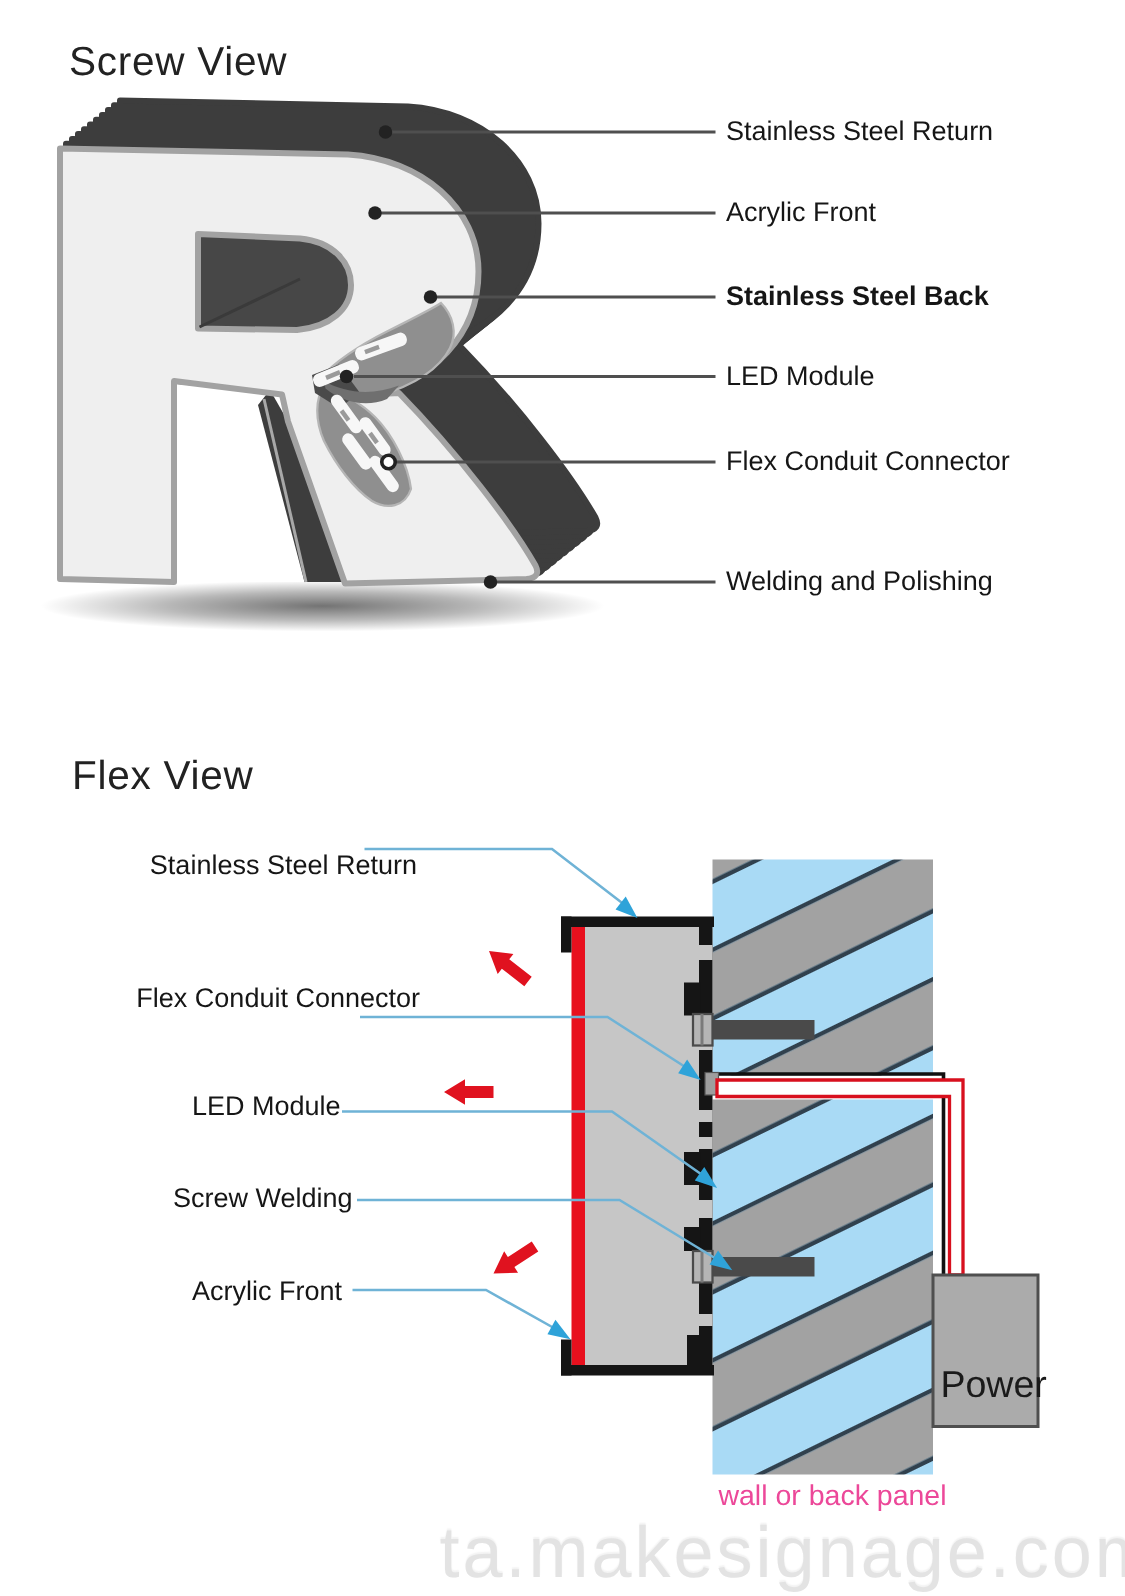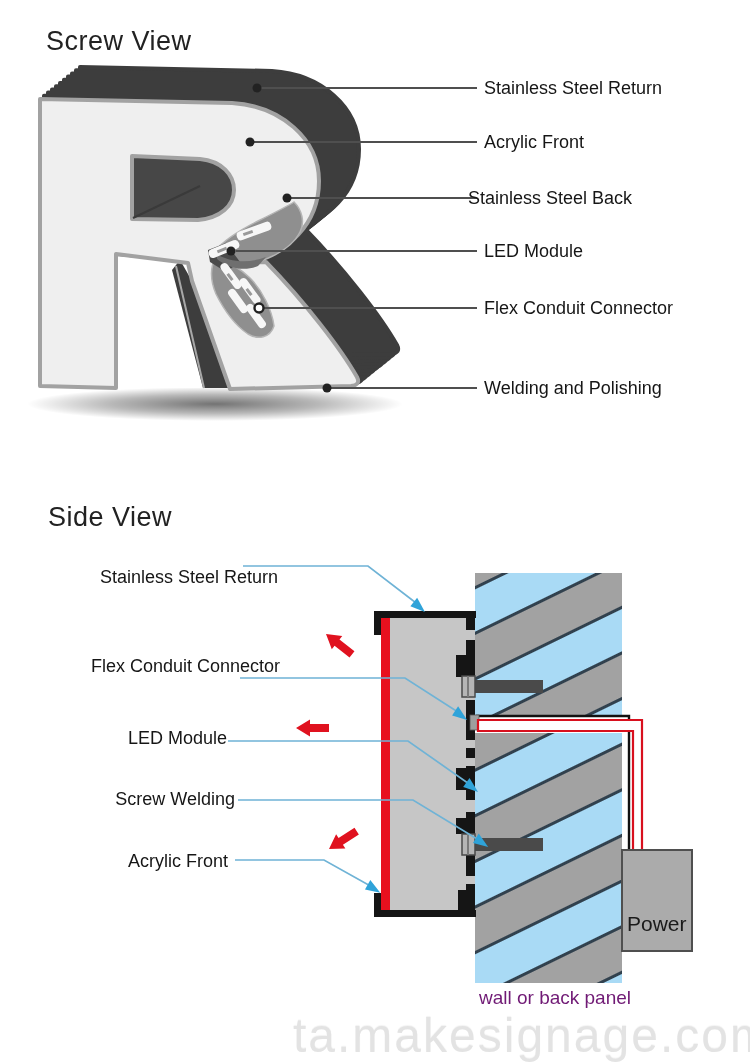--- a/index.html
+++ b/index.html
@@ -2,22 +2,22 @@
 <html><head>
 <meta charset="utf-8">
 <style>
   html,body{margin:0;padding:0;}
   body{width:750px;height:1064px;position:relative;overflow:hidden;background:#ffffff;
        font-family:"Liberation Sans",sans-serif;}
   .abs{position:absolute;white-space:nowrap;}
   .view-title{font-size:27px;color:#222;letter-spacing:.5px;}
   .callout-label{font-size:18px;color:#161616;transform:translateY(-50%);}
   .side-label{font-size:18px;color:#161616;transform:translateY(-50%);}
-  .power-label{font-size:21px;color:#1a1a1a;transform:translateY(-50%);}
-  .wall-label{font-size:19px;color:#701a75;width:170px;text-align:center;transform:translateY(-50%);}
+  .power-label{font-size:25px;color:#1a1a1a;transform:translateY(-50%);}
+  .wall-label{font-size:19px;color:#ec4899;width:170px;text-align:center;transform:translateY(-50%);}
   .watermark{font-size:48px;color:#e3e3e3;letter-spacing:2px;
              text-shadow:0 2px 2px rgba(255,255,255,.95), 0 -1px 1px rgba(0,0,0,.05);}
   svg{position:absolute;display:block;}
 </style>
 </head>
 <body>
 
 <div id="stage">
 
   <div class="abs view-title" style="left:46px;top:26px;">Screw View</div>
@@ -101,26 +101,26 @@
       <circle cx="250" cy="142" r="4.5"></circle>
       <circle cx="287" cy="198" r="4.5"></circle>
       <circle cx="231" cy="251" r="4.5"></circle>
       <circle cx="259" cy="308" r="4.5" fill="#ffffff" stroke="#222222" stroke-width="2.4"></circle>
       <circle cx="327" cy="388" r="4.5"></circle>
     </g>
   </svg>
 
   <div class="abs callout-label" style="left:484px;top:88px;">Stainless Steel Return</div>
   <div class="abs callout-label" style="left:484px;top:142px;">Acrylic Front</div>
-  <div class="abs callout-label" style="left:468px;top:198px;">Stainless Steel Back</div>
+  <div class="abs callout-label" style="left:484px;top:198px;font-weight:bold;">Stainless Steel Back</div>
   <div class="abs callout-label" style="left:484px;top:251px;">LED Module</div>
   <div class="abs callout-label" style="left:484px;top:308px;">Flex Conduit Connector</div>
   <div class="abs callout-label" style="left:484px;top:388px;">Welding and Polishing</div>
 
-  <div class="abs view-title" style="left:48px;top:502px;">Side View</div>
+  <div class="abs view-title" style="left:48px;top:502px;">Flex View</div>
 
   <svg style="left:0;top:540px;" width="750" height="470" viewBox="0 540 750 470">
     <defs>
       <pattern id="hatch" width="82" height="82" patternUnits="userSpaceOnUse" patternTransform="rotate(-26)">
         <rect width="82" height="82" fill="#a9daf5"></rect>
         <rect y="38" width="82" height="3" fill="#31414e"></rect>
         <rect y="41" width="82" height="38" fill="#a2a2a2"></rect>
         <rect y="79" width="82" height="3" fill="#31414e"></rect>
       </pattern>
       <path id="rarrow" d="M0,0 L14,-8.5 L14,-4 L33,-4 L33,4 L14,4 L14,8.5 Z"></path>

